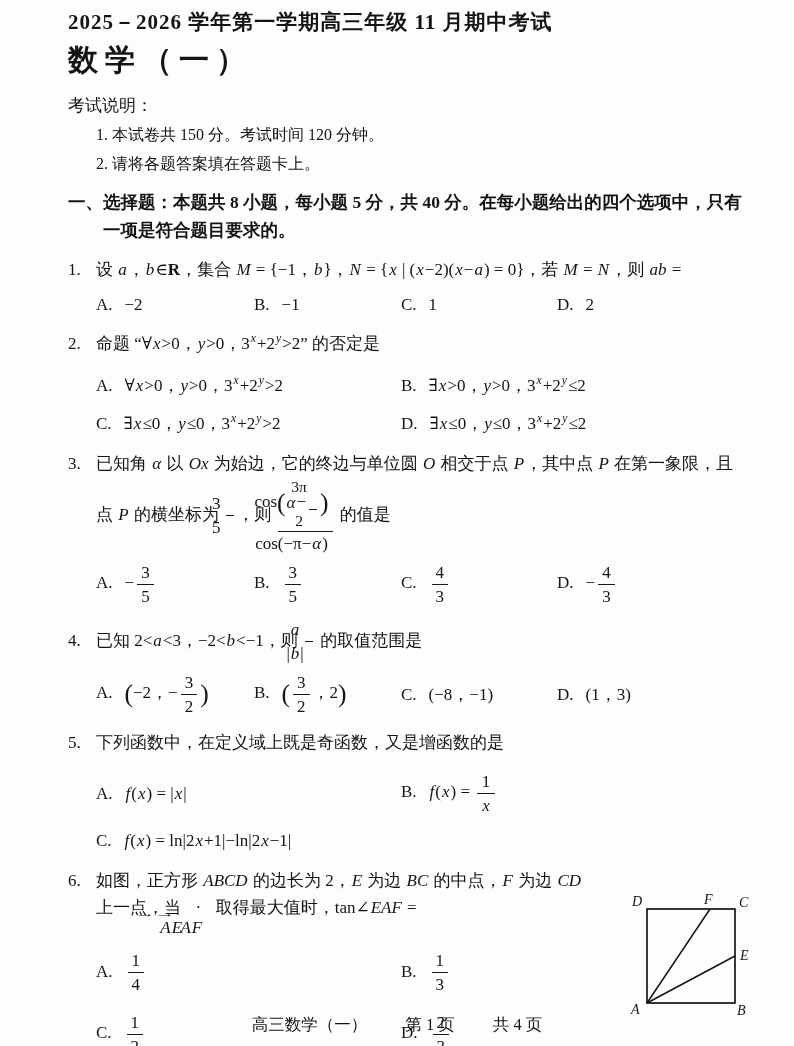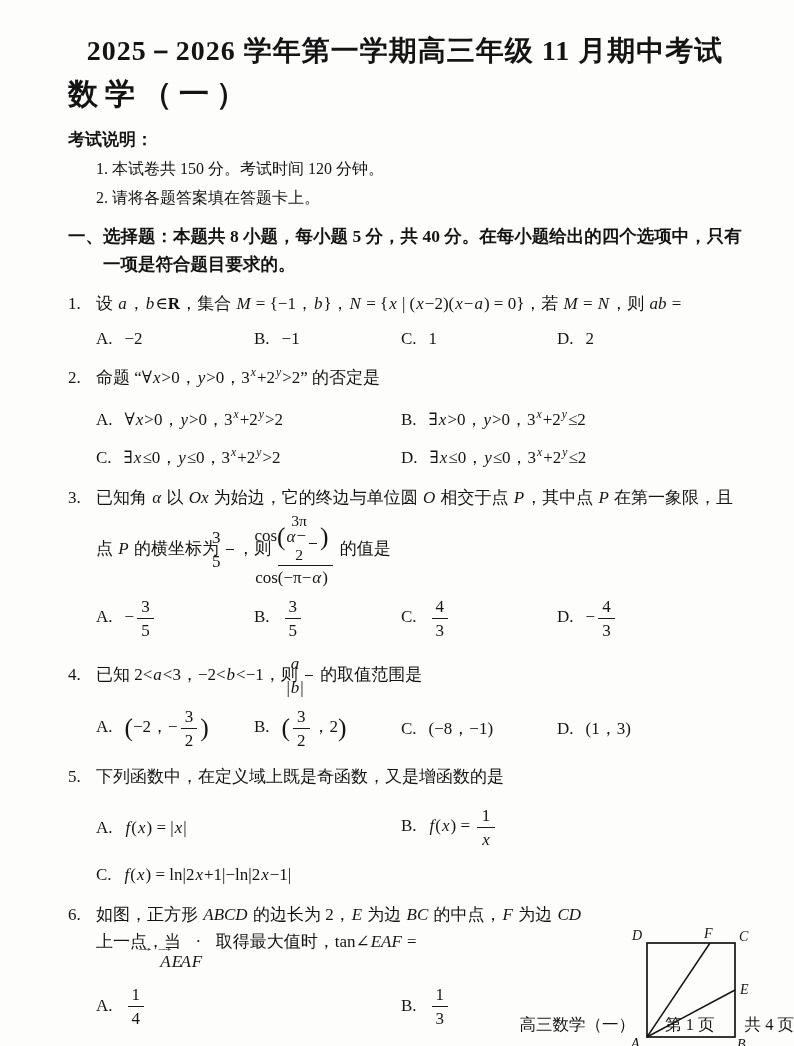--- a/index.html
+++ b/index.html
@@ -5,24 +5,24 @@
   * { box-sizing: border-box; }
   html,body { margin:0; padding:0; }
   body {
     width: 794px; height: 1046px; overflow: hidden;
     background: #fdfdfb; color: #141414;
     font-family: "Liberation Serif", "DejaVu Serif", serif;
     position: relative;
   }
   .page { padding: 8px 52px 0 68px; }
 
-  .title1 { text-align:center; font-size:28px; font-weight:bold; letter-spacing:1px;margin-top:24px; }
+  .title1 { font-size:21px; font-weight:bold; letter-spacing:1px; }
   .title2 { font-size:30px; font-weight:bold; letter-spacing:7px; margin-top:4px; }
 
-  .instr-head { font-size:17px; font-weight:bold; margin-top:13px; }
+  .instr-head { font-size:17px; font-weight:normal; margin-top:13px; }
   .instr-item { font-size:16px; margin:8px 0 0 28px; }
 
   .section-head {
     font-size:17.5px; font-weight:bold; margin-top:13px; line-height:1.6;
     padding-left:35px; text-indent:-35px;
   }
 
   .q { margin-top:12px; font-size:17px; line-height:1.62; position:relative; }
   .stem-row { padding-left:28px; text-indent:-28px; }
   .qnum { display:inline-block; width:20px; text-indent:0; margin-right:8px; }
@@ -46,21 +46,21 @@
   .vec { display:inline-flex; flex-direction:column; align-items:center; vertical-align:-4px; line-height:1; margin:0 3px; }
   .vec .arrow { font-size:11px; height:10px; line-height:9px; transform:scaleX(1.9); }
   .vec .base { font-style:italic; letter-spacing:1px; }
 
   .fig { position:absolute; right:-12px; top:24px; width:134px; }
   .fig svg { display:block; }
   .fig text { font-size:14px; font-style:italic; fill:#141414; }
 
   .footer {
     position:absolute; bottom:10px; left:0; right:0;
-    display:flex; justify-content:flex-end; gap:30px; font-size:16.5px;
+    display:flex; justify-content:center; gap:38px; font-size:16.5px;
   }
 </style>
 </head>
 <body>
 
 <div class="page">
 
   <div class="title1">2025－2026 学年第一学期高三年级 11 月期中考试</div>
   <div class="title2">数学（一）</div>
 

